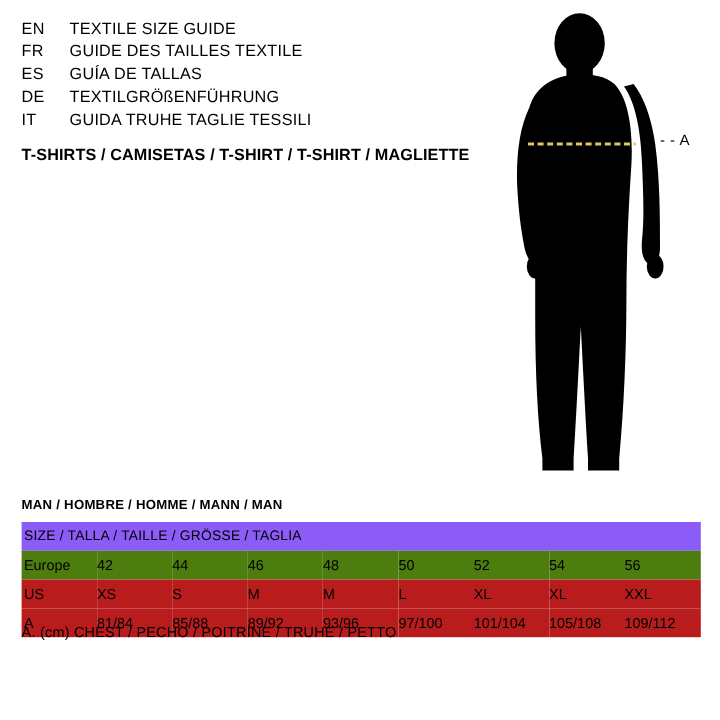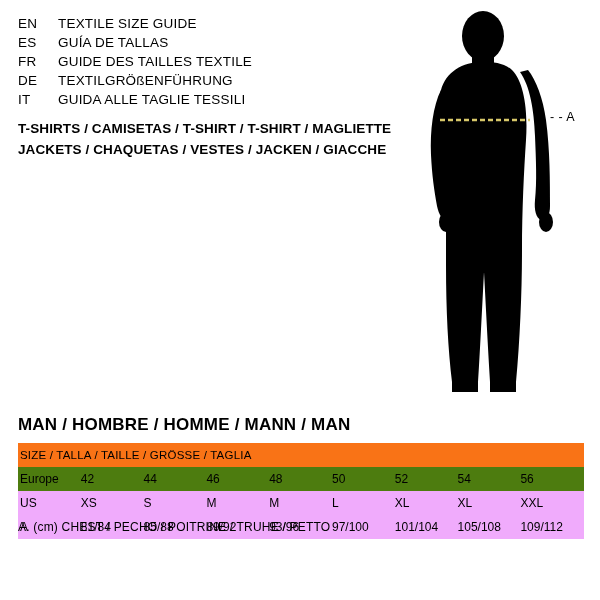--- a/index.html
+++ b/index.html
@@ -80,46 +80,46 @@
   }
 
   
   .table-area {
     position: absolute;
     left: 18px;
     top: 415px;
     width: 566px;
   }
   .man-title {
-    font-size: 17px;
+    font-size: 11px;
     font-weight: bold;
     letter-spacing: 0.2px;
     margin-bottom: 8px;
   }
   table.size-table {
     border-collapse: collapse;
     width: 566px;
     font-size: 12px;
     table-layout: fixed;
   }
   table.size-table td {
     padding: 3px 0 3px 0;
     vertical-align: middle;
     height: 18px;
   }
   .row-head td {
-    background: #f97316;
+    background: #8b5cf6;
     font-size: 11.5px;
     letter-spacing: 0.2px;
   }
   .row-shade td {
     background: #4d7c0f;
   }
   .row-plain td {
-    background: #f0abfc;
+    background: #b91c1c;
   }
   .col-label {
     width: 86px;
     padding-left: 2px !important;
   }
   .cell {
     text-align: left;
   }
   .footnote {
     position: absolute;
@@ -134,40 +134,39 @@
 <body>
 
 <div class="page">
 
   <div class="lang-block">
     <div class="lang-row">
       <span class="lang-code">EN</span>
       <span class="lang-text">TEXTILE SIZE GUIDE</span>
     </div>
     <div class="lang-row">
+      <span class="lang-code">FR</span>
+      <span class="lang-text">GUIDE DES TAILLES TEXTILE</span>
+    </div>
+    <div class="lang-row">
       <span class="lang-code">ES</span>
       <span class="lang-text">GUÍA DE TALLAS</span>
     </div>
     <div class="lang-row">
-      <span class="lang-code">FR</span>
-      <span class="lang-text">GUIDE DES TAILLES TEXTILE</span>
-    </div>
-    <div class="lang-row">
       <span class="lang-code">DE</span>
       <span class="lang-text">TEXTILGRÖßENFÜHRUNG</span>
     </div>
     <div class="lang-row">
       <span class="lang-code">IT</span>
-      <span class="lang-text">GUIDA ALLE TAGLIE TESSILI</span>
+      <span class="lang-text">GUIDA TRUHE TAGLIE TESSILI</span>
     </div>
   </div>
 
   <div class="category-block">
     <div class="category-line">T-SHIRTS / CAMISETAS / T-SHIRT / T-SHIRT / MAGLIETTE</div>
-    <div class="category-line">JACKETS / CHAQUETAS / VESTES / JACKEN / GIACCHE</div>
   </div>
 
   <div class="figure-area">
     <svg width="200" height="400" viewBox="0 0 200 400">
 
       <ellipse cx="83" cy="26" rx="21" ry="25" fill="#000000"></ellipse>
 
       <rect x="72" y="45" width="22" height="12" fill="#000000"></rect>
 
       <path d="M83 52

